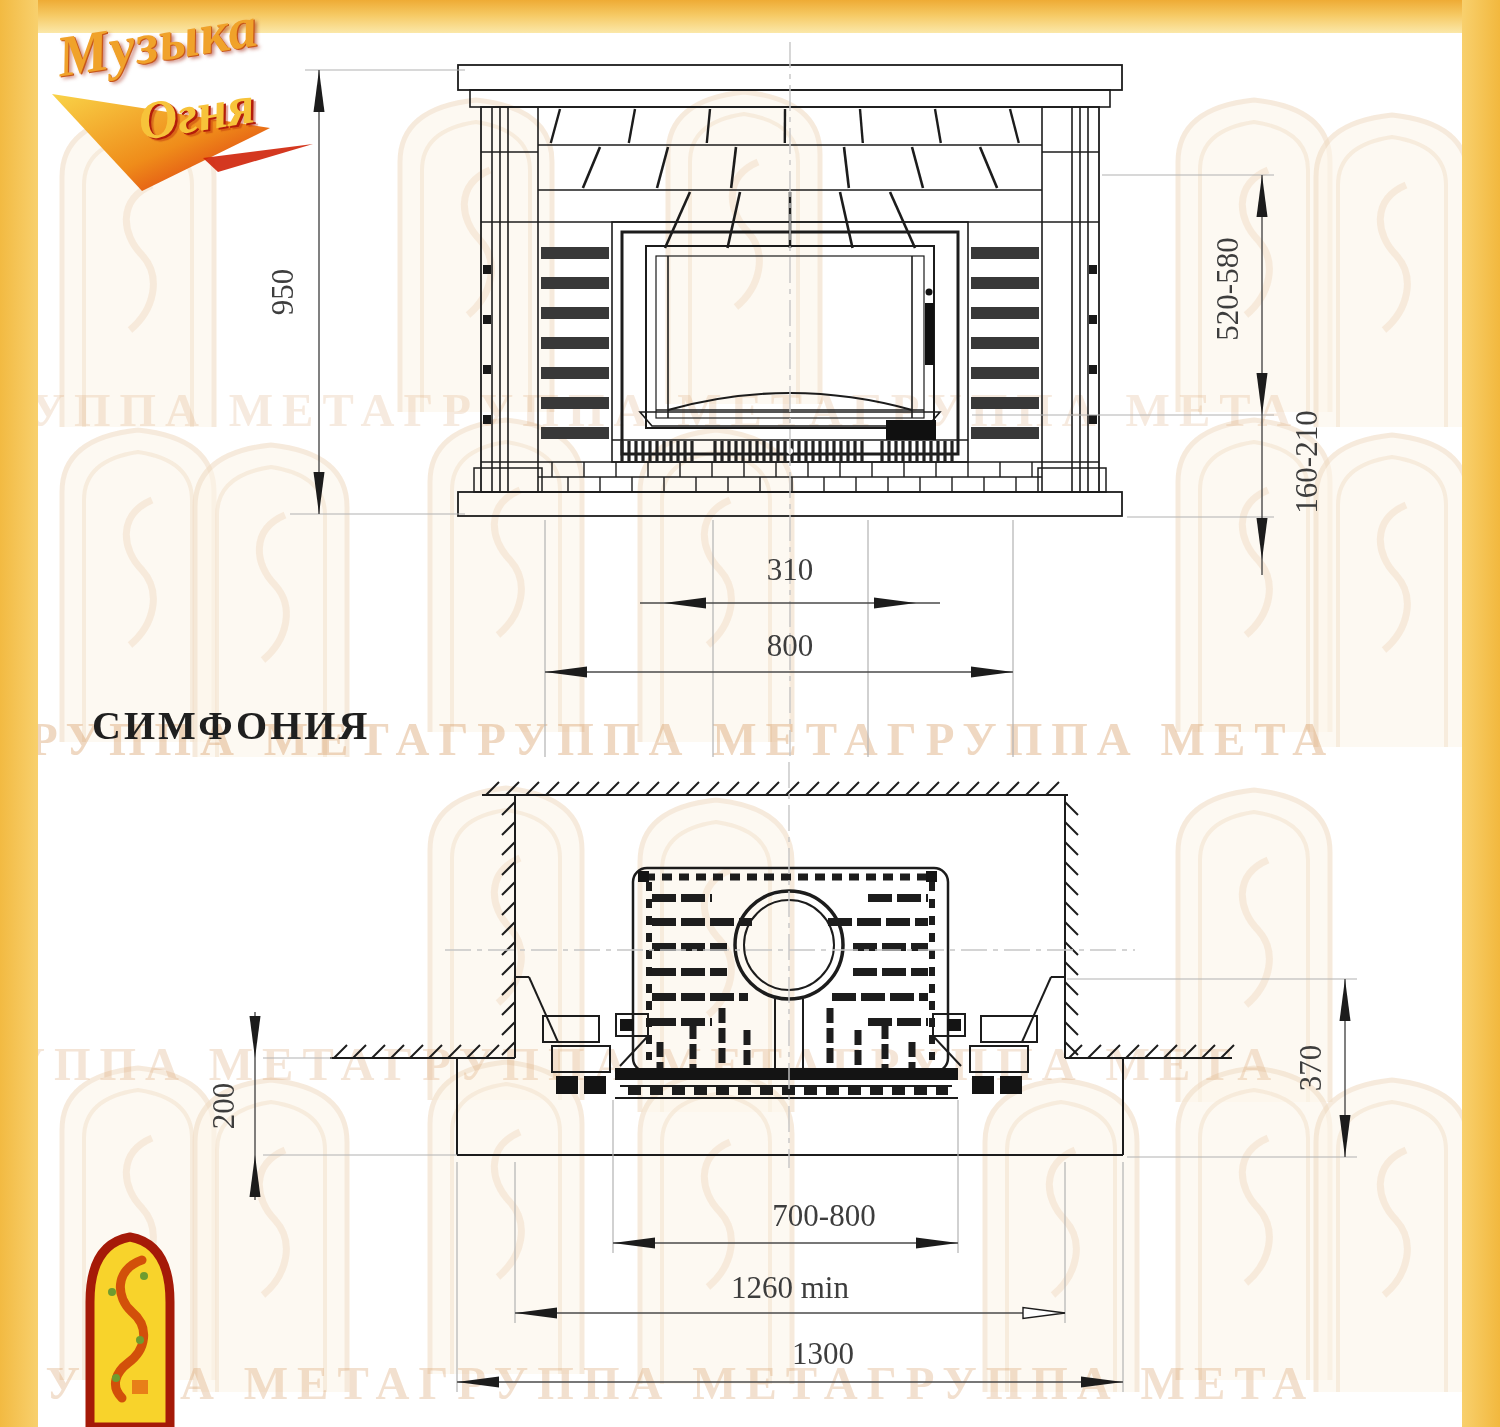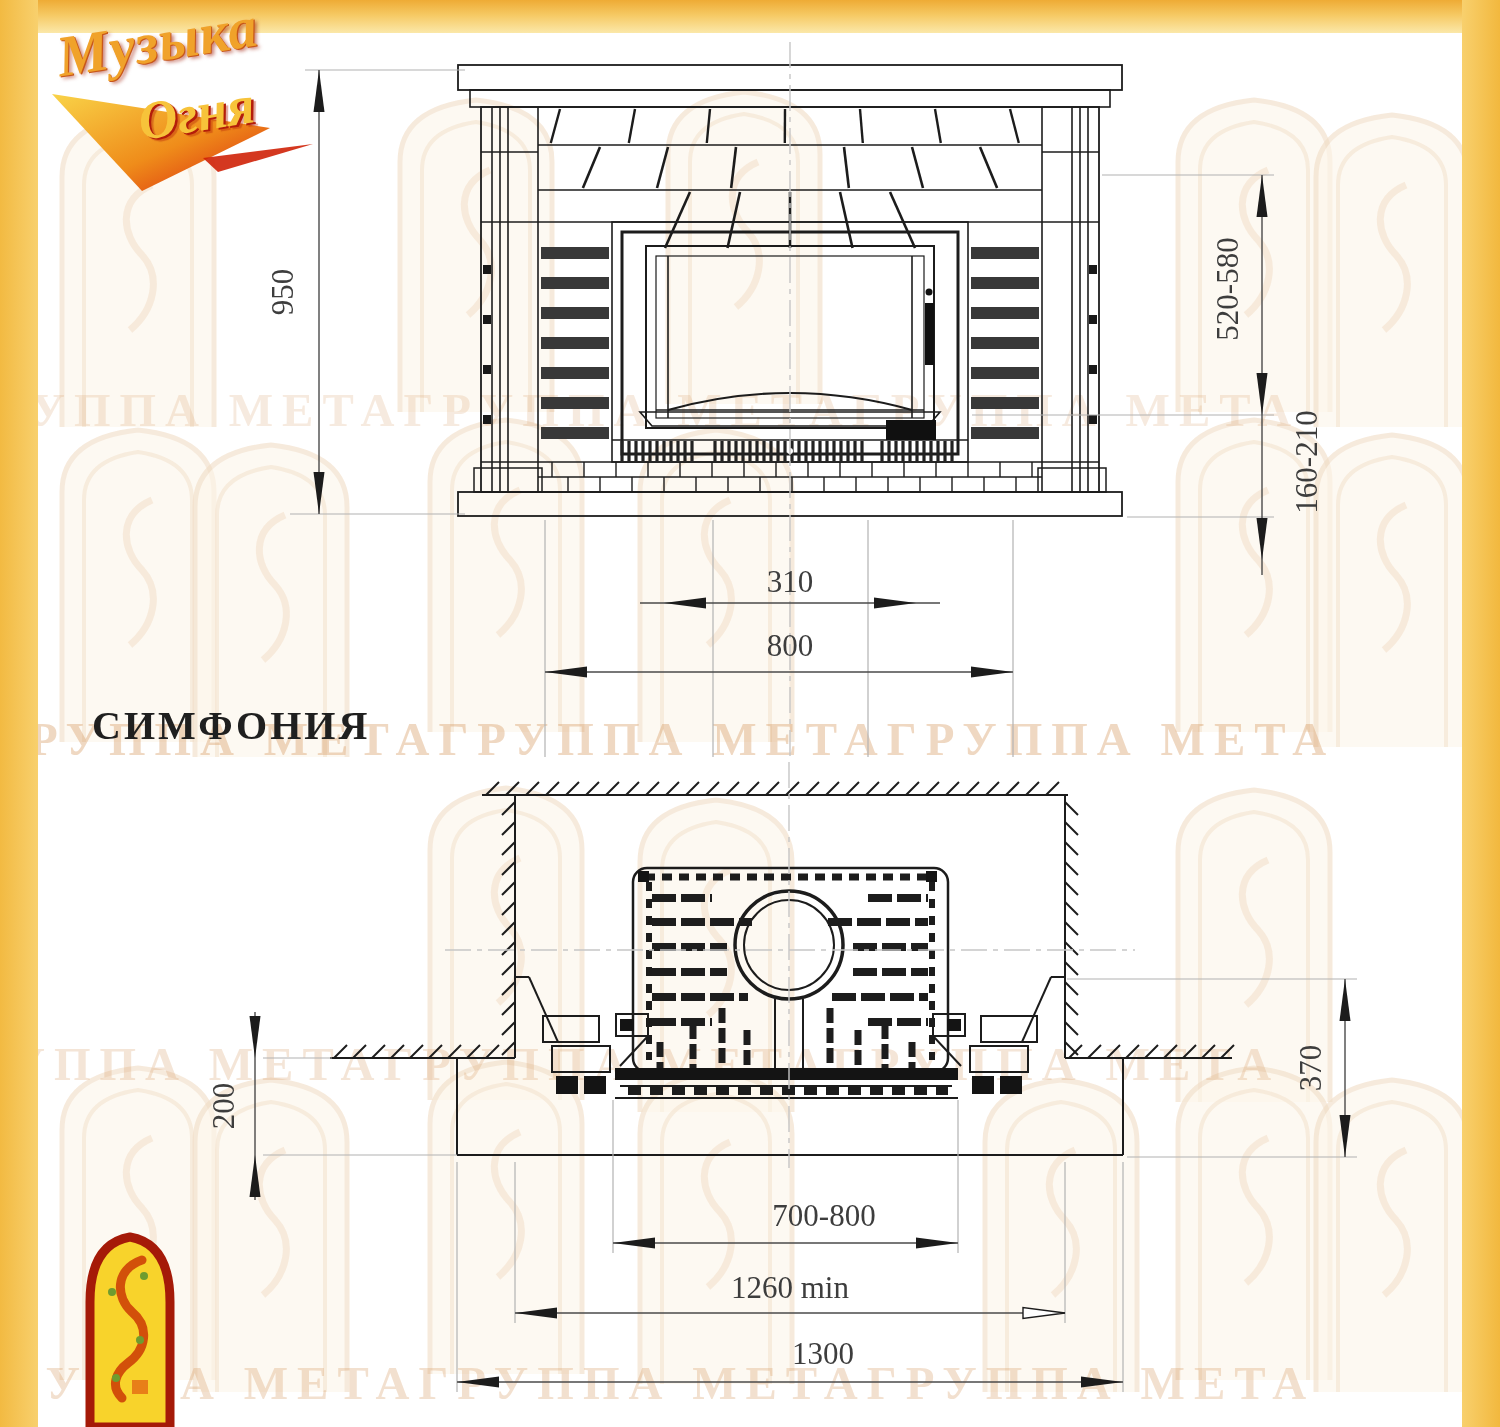--- a/index.html
+++ b/index.html
@@ -446,21 +446,21 @@
         <polygon points="1065,1313 1023,1307.5 1023,1318.5" fill="#ffffff" stroke="#1c1c1c" stroke-width="1.4"></polygon>
         <line x1="457" y1="1382" x2="1123" y2="1382" stroke="#4a4a4a" stroke-width="1.4" fill="none"></line>
         <polygon points="457,1382 499,1376.5 499,1387.5" fill="#1c1c1c" stroke="none" stroke-width="1.4"></polygon>
         <polygon points="1123,1382 1081,1376.5 1081,1387.5" fill="#1c1c1c" stroke="none" stroke-width="1.4"></polygon>
       </g>
   </svg>
 
   <div class="abs dim-label rot" style="left:283px;top:292px">950</div>
   <div class="abs dim-label rot" style="left:1228px;top:289px">520-580</div>
   <div class="abs dim-label rot" style="left:1307px;top:462px">160-210</div>
-  <div class="abs dim-label" style="left:790px;top:582px">310</div>
+  <div class="abs dim-label" style="left:790px;top:570px">310</div>
   <div class="abs dim-label" style="left:790px;top:646px">800</div>
   <div class="abs dim-label rot" style="left:224px;top:1106px">200</div>
   <div class="abs dim-label rot" style="left:1311px;top:1068px">370</div>
   <div class="abs dim-label" style="left:824px;top:1216px">700-800</div>
   <div class="abs dim-label" style="left:790px;top:1288px">1260 min</div>
   <div class="abs dim-label" style="left:823px;top:1354px">1300</div>
 
   <div id="title-label" class="abs" style="left:92px;top:702px">СИМФОНИЯ</div>
 
   <div id="logo" class="abs">

